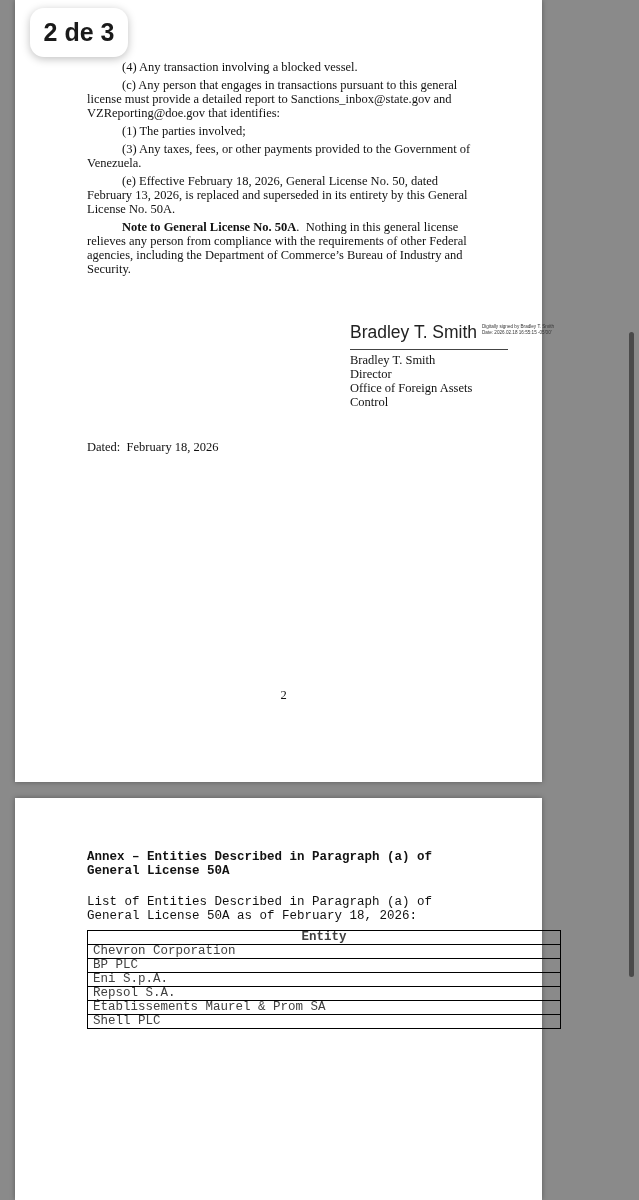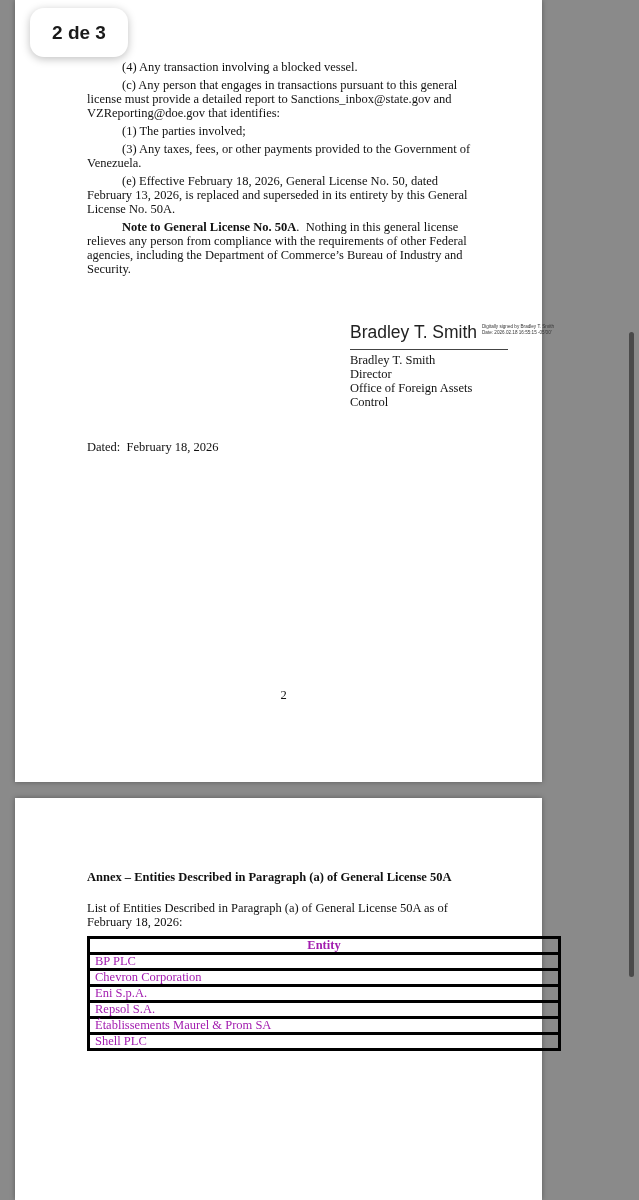--- a/index.html
+++ b/index.html
@@ -30,21 +30,21 @@
     top: 8px;
     width: 98px;
     height: 49px;
     background: #ffffff;
     border-radius: 14px;
     box-shadow: 0 2px 8px rgba(0,0,0,0.25);
     display: flex;
     align-items: center;
     justify-content: center;
     font-family: "Liberation Sans", sans-serif;
-    font-size: 19px;
+    font-size: 25px;
     font-weight: 600;
     color: #1a1a1a;
     z-index: 5;
   }
 
   .scrollbar-thumb {
     position: absolute;
     left: 629px;
     top: 332px;
     width: 5px;
@@ -55,21 +55,21 @@
   }
 
   .doc-content {
     margin-left: 72px;
     margin-right: 62px;
     color: #111111;
     font-size: 12.5px;
     line-height: 14px;
   }
   .page-1 .doc-content { padding-top: 60px; }
-  .page-2 .doc-content { padding-top: 72px; }
+  .page-2 .doc-content { padding-top: 52px; font-family: Liberation Mono, monospace; }
 
   .para {
     text-indent: 35px;
     margin-top: 4px;
     white-space: pre-wrap;
   }
   .para:first-child { margin-top: 0; }
   .para b { font-weight: bold; }
 
   .signature-block {
@@ -130,26 +130,26 @@
     margin-top: 17px;
     white-space: pre-wrap;
   }
 
   .entity-table {
     margin-top: 7px;
     width: 474px;
     border-collapse: collapse;
   }
   .entity-table th, .entity-table td {
-    border: 3px solid #000000;
+    border: 1px solid #000000;
     font-size: 12.5px;
     line-height: 13px;
     height: 13px;
     padding: 0 4px;
-    color: #a21caf;
+    color: #404040;
   }
   .entity-table th {
     font-weight: bold;
     text-align: center;
   }
   .entity-table td {
     text-align: left;
     padding-left: 5px;
   }
 </style>
@@ -200,24 +200,24 @@
       <div class="annex-heading">Annex – Entities Described in Paragraph (a) of General License 50A</div>
       <div class="annex-intro">List of Entities Described in Paragraph (a) of General License 50A as of February 18, 2026:</div>
       <table class="entity-table">
         <thead>
           <tr>
             <th>Entity</th>
           </tr>
         </thead>
         <tbody>
           <tr>
+              <td>Chevron Corporation</td>
+            </tr>
+          <tr>
               <td>BP PLC</td>
-            </tr>
-          <tr>
-              <td>Chevron Corporation</td>
             </tr>
           <tr>
               <td>Eni S.p.A.</td>
             </tr>
           <tr>
               <td>Repsol S.A.</td>
             </tr>
           <tr>
               <td>Établissements Maurel &amp; Prom SA</td>
             </tr>

